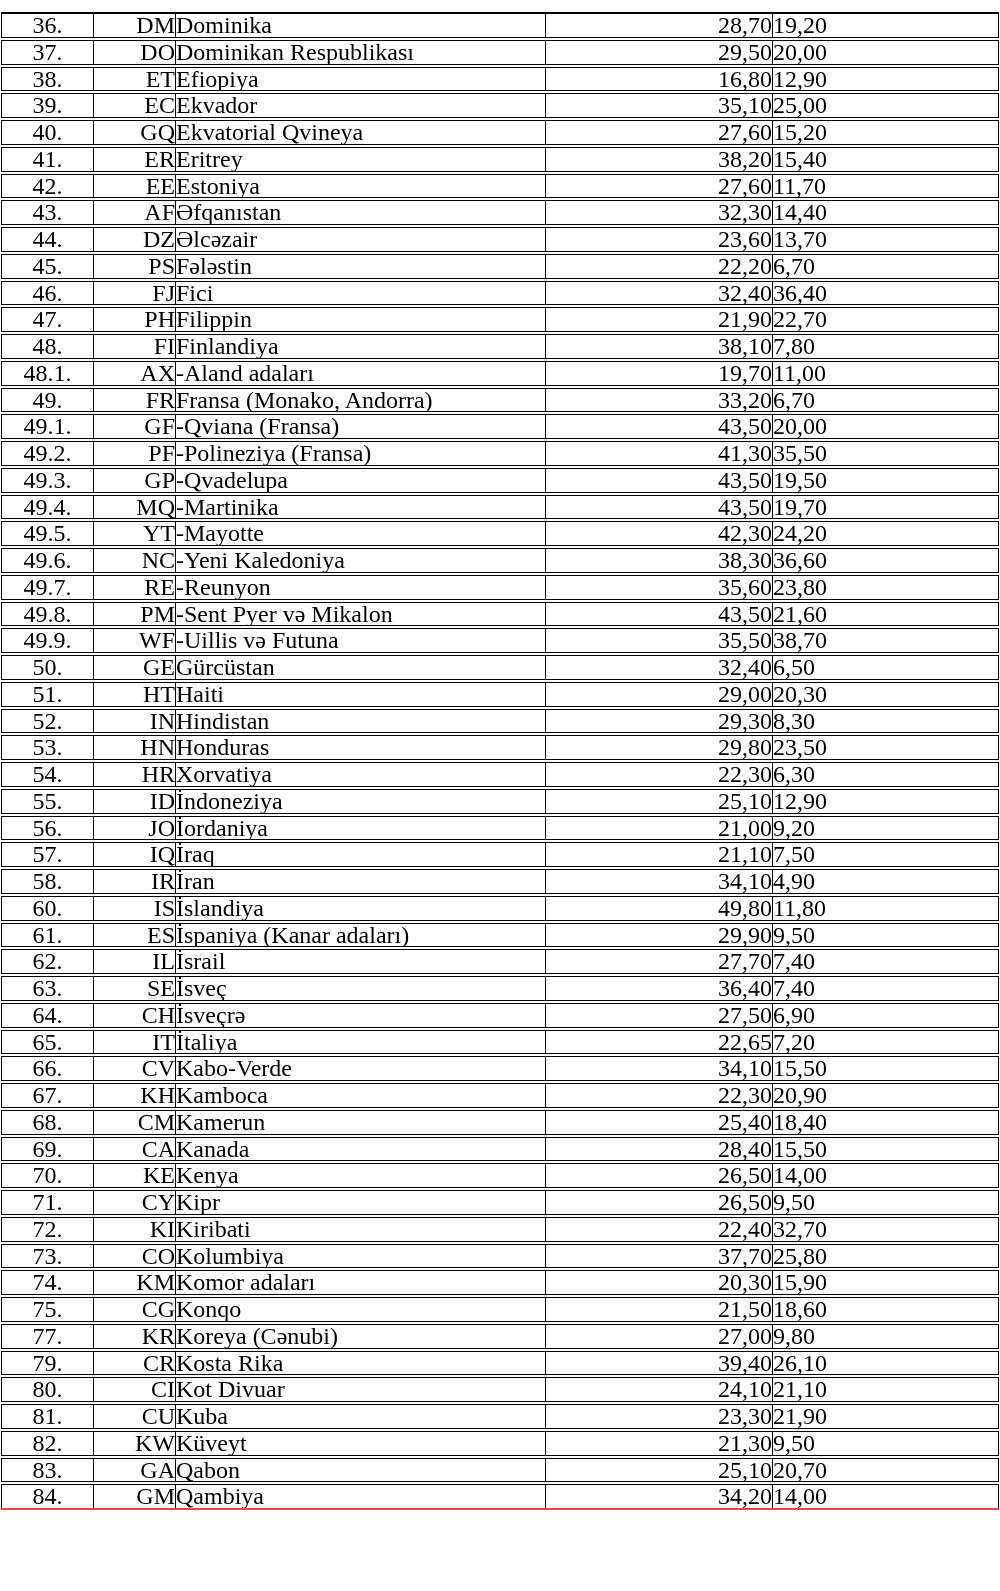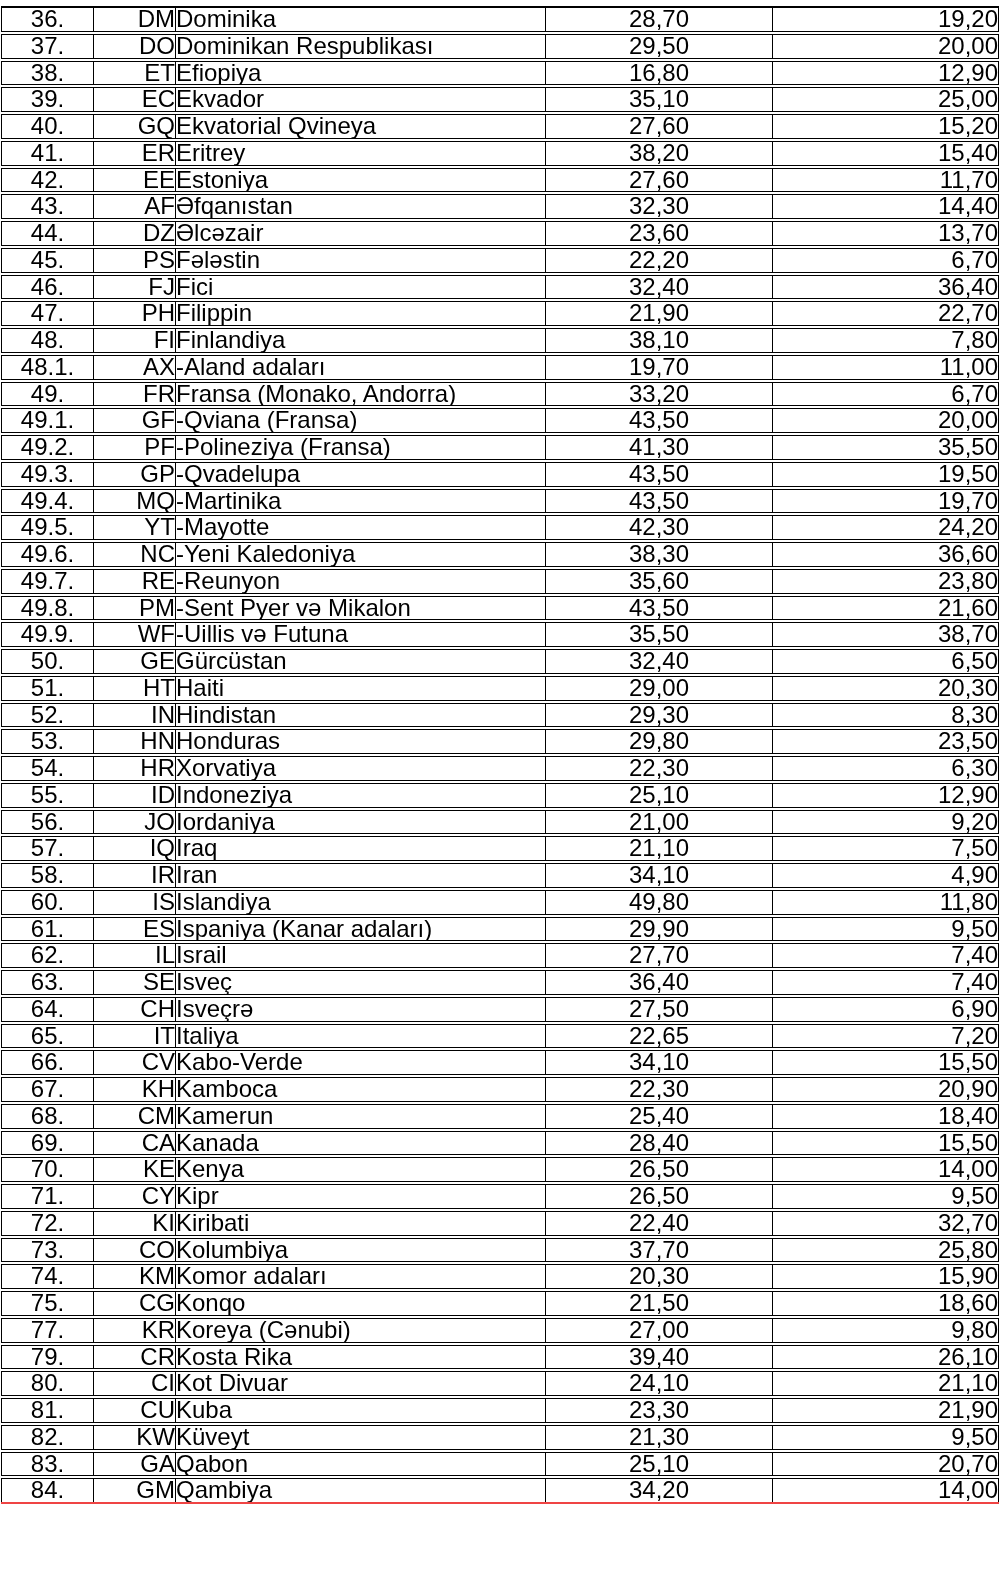--- a/index.html
+++ b/index.html
@@ -11,42 +11,43 @@
   body {
     min-height: 1591px;
     font-family: "Liberation Sans", "DejaVu Sans", sans-serif;
     color: #000;
   }
   table.rates {
     border-collapse: collapse;
     table-layout: fixed;
     width: 997px;
     margin-left: 1px;
-    margin-top: 6px;
+    margin-top: 12px;
+    font-family: Liberation Serif, serif;
   }
   table.rates td {
     border-left: 1px solid #000;
     border-right: 1px solid #000;
     border-top: 4px double #000;
     border-bottom: 4px double #000;
     height: 22.75px;
     line-height: 22.75px;
     padding: 0;
     font-size: 24px;
     white-space: nowrap;
     overflow: hidden;
     vertical-align: middle;
   }
   table.rates tr:first-child td { border-top: 2px solid #000; }
   table.rates tr:last-child td { border-bottom: 2px solid #ef4444; }
   td.c-num  { text-align: center; }
   td.c-code { text-align: right; }
   td.c-name { text-align: left; padding-left: 9px; }
-  td.c-v1   { text-align: center; }
-  td.c-v2   { text-align: right; }
+  td.c-v1   { text-align: right; }
+  td.c-v2   { text-align: left; }
 </style>
 </head>
 <body>
 
 <table class="rates">
   <colgroup>
     <col style="width:92px">
     <col style="width:82px">
     <col style="width:370px">
     <col style="width:227px">

